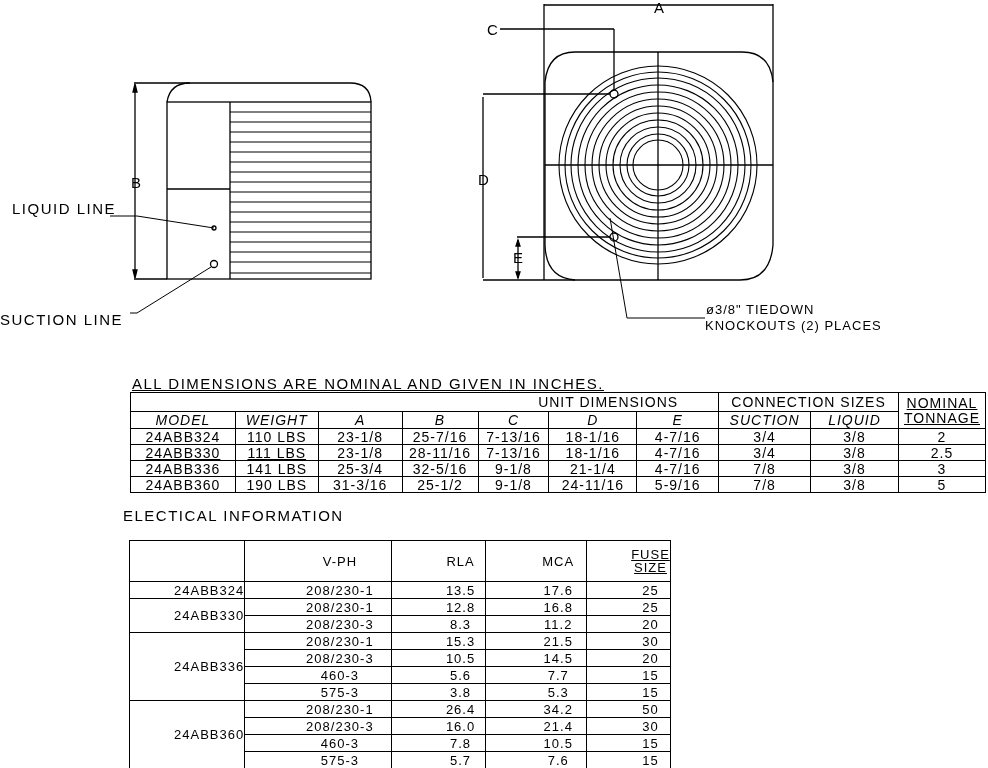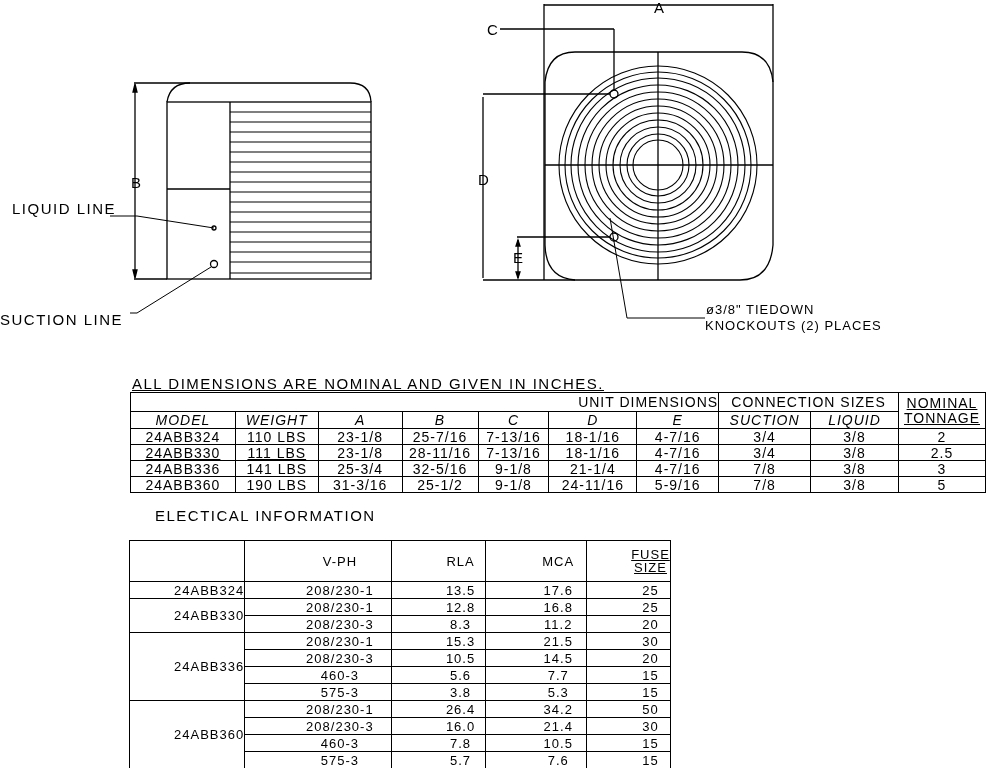--- a/index.html
+++ b/index.html
@@ -135,21 +135,21 @@
       <col style="width:76px">
     <col style="width:71px">
       <col style="width:88px">
       <col style="width:82px">
     <col style="width:92px">
       <col style="width:88px">
       <col style="width:87px">
   </colgroup>
   <tbody>
       <tr class="hdr1">
-    <td colspan="7" style="text-align:right; ">UNIT DIMENSIONS</td>
+    <td colspan="7" style="text-align:right; padding-right:40px;">UNIT DIMENSIONS</td>
     <td colspan="2">CONNECTION SIZES</td>
     <td rowspan="2" style="white-space:normal; line-height:15px;text-decoration:underline;">NOMINAL TONNAGE</td>
   </tr>
   <tr class="hdr2">
     <td>MODEL</td>
     <td>WEIGHT</td>
     <td>A</td>
     <td>B</td>
     <td>C</td>
     <td>D</td>
@@ -201,21 +201,21 @@
     <td>9-1/8</td>
     <td>24-11/16</td>
     <td>5-9/16</td>
     <td>7/8</td>
     <td>3/8</td>
     <td>5</td>
   </tr>
 </tbody>
   </table>
 
-<span class="txt" style="left:123px; top:508px;margin-left:32px;">ELECTICAL INFORMATION</span>
+<span class="txt" style="left:123px; top:508px;">ELECTICAL INFORMATION</span>
 
 <table id="elec-table" style="left:129px; top:540px; width:542px;">
   <colgroup>
     <col style="width:108px">
       <col style="width:150px">
       <col style="width:97px">
       <col style="width:103px">
       <col style="width:84px">
   </colgroup>
   <tbody>

